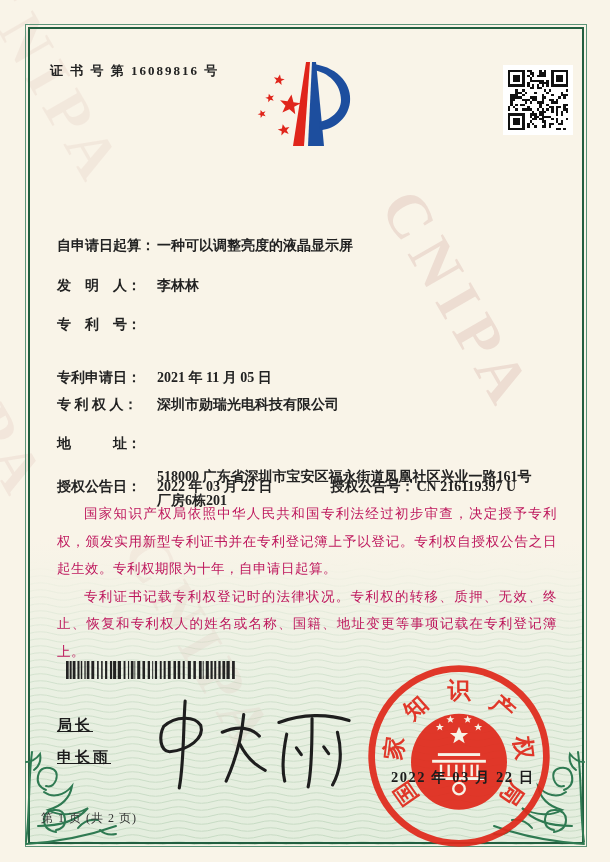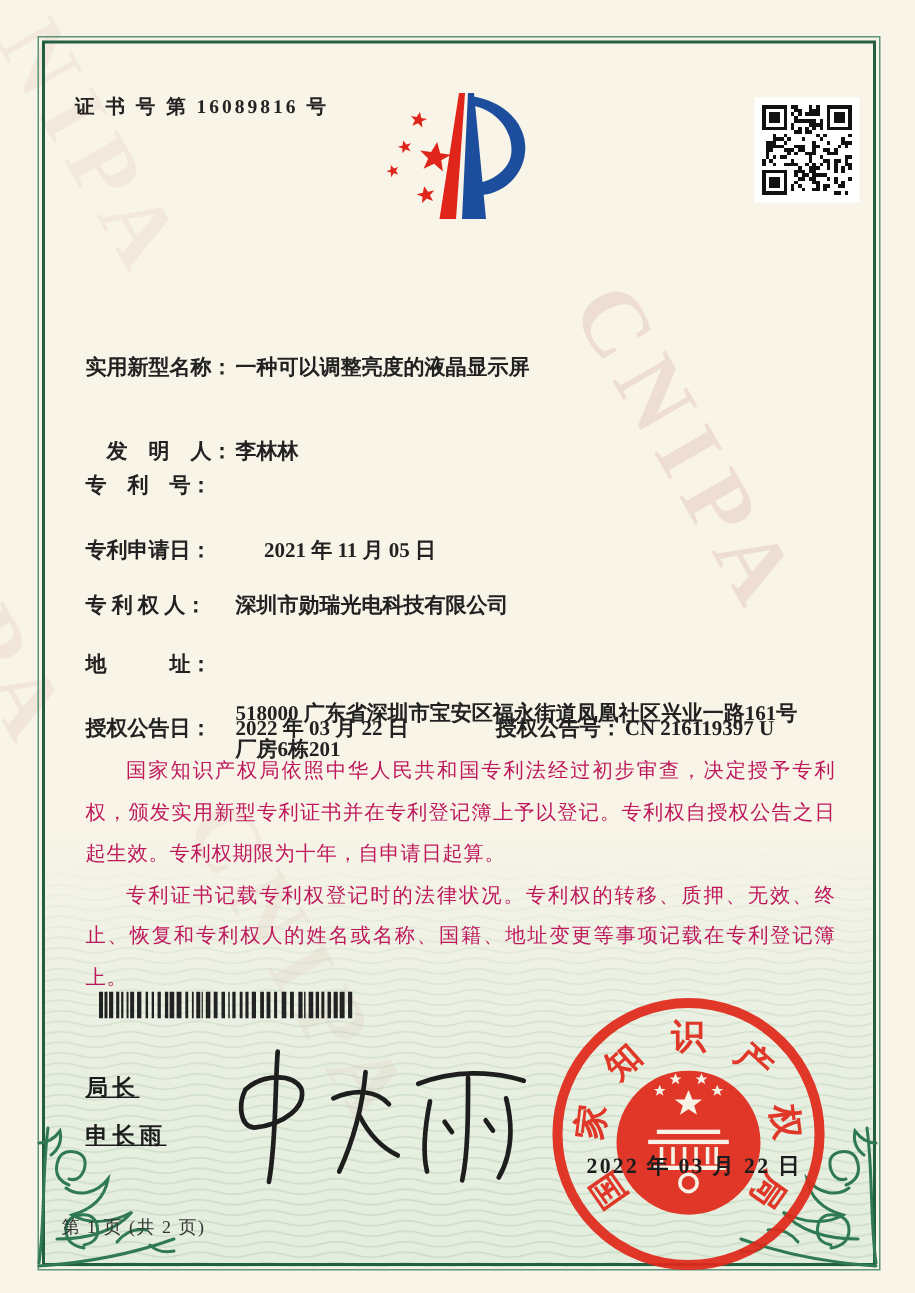--- a/index.html
+++ b/index.html
@@ -319,31 +319,31 @@
         <rect x="15" y="23" width="1" height="1" fill="#111"></rect>
         <rect x="17" y="23" width="1" height="1" fill="#111"></rect>
         <rect x="20" y="24" width="1" height="1" fill="#111"></rect>
         <rect x="21" y="24" width="1" height="1" fill="#111"></rect>
         <rect x="23" y="24" width="1" height="1" fill="#111"></rect>
       </svg>
     </div>
 
 
   <div class="row" style="top:236px;">
-    <span class="lab">实用新型名称：</span>
+    <span class="lab">自申请日起算：</span>
     <span class="val">一种可以调整亮度的液晶显示屏</span>
   </div>
-  <div class="row" style="top:292px;text-align:right;">
+  <div class="row" style="top:276px;">
     <span class="lab">发　明　人：</span>
     <span class="val">李林林</span>
   </div>
   <div class="row" style="top:315px;">
     <span class="lab">专　利　号：</span>
   </div>
-  <div class="row" style="top:358px;gap:19px;">
+  <div class="row" style="top:368px;">
     <span class="lab">专利申请日：</span>
     <span class="val">2021 年 11 月 05 日</span>
   </div>
   <div class="row" style="top:395px;justify-content:flex-end;">
     <span class="lab">专 利 权 人：</span>
     <span class="val">深圳市勋瑞光电科技有限公司</span>
   </div>
   <div class="row" style="top:434px;">
     <span class="lab">地　　　址：</span>
     <span class="val wrap">518000 广东省深圳市宝安区福永街道凤凰社区兴业一路161号厂房6栋201</span>

